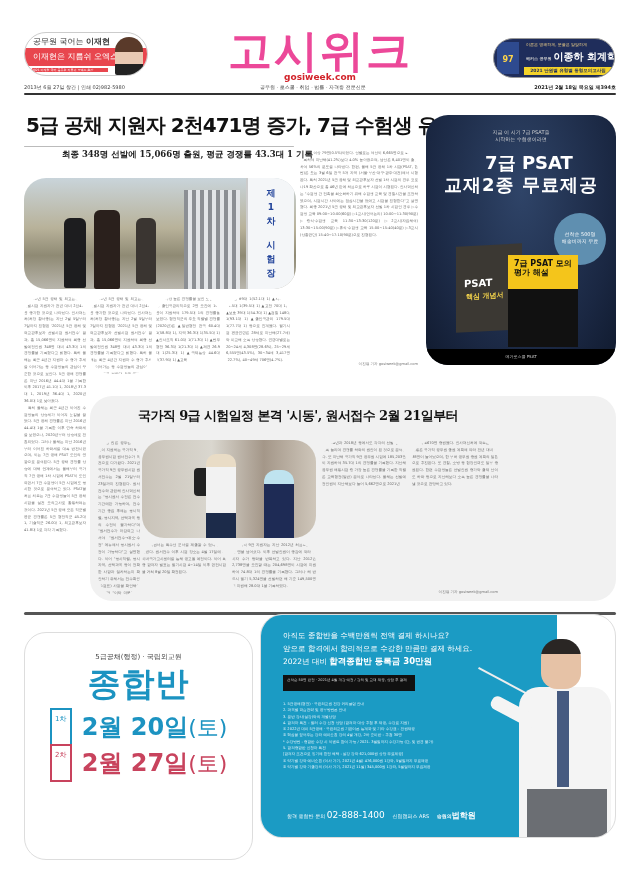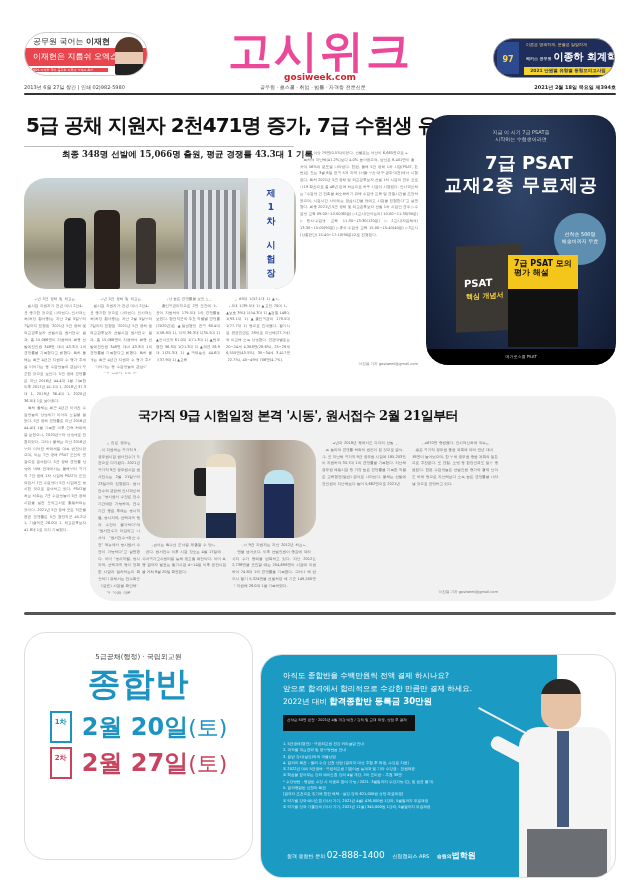--- a/index.html
+++ b/index.html
@@ -54,25 +54,25 @@
   .photo2 .a { position: absolute; left: 64px; top: 14px; width: 30px; height: 84px; background: linear-gradient(#e9dcc6 0 15%, #f2f2f2 15% 70%, #1c2b4a 70%); border-radius: 10px 10px 0 0; }
   .photo2 .bag { position: absolute; left: 52px; top: 28px; width: 20px; height: 28px; background: #222; border-radius: 4px; }
   .photo2 .b { position: absolute; left: 122px; top: 30px; width: 30px; height: 68px; background: linear-gradient(#bfe3ef 0 20%, #1e2b55 20%); border-radius: 12px 12px 0 0; }
   .rule-mid { left: 24px; top: 612px; width: 592px; height: 3px; background: #555; }
   
   .ad-bl { left: 24px; top: 632px; width: 229px; height: 228px; border: 1px solid #ddd; background: #fff; text-align: center; }
   .ad-bl .s { margin-top: 19px; font-size: 7px; color: #444; }
   .ad-bl .a1 { font-size: 33px; font-weight: bold; color: #1c93c1; line-height: 40px; margin-top: 2px; letter-spacing: 1px; }
   .ad-bl .a2 { font-size: 33px; font-weight: bold; color: #c8435d; line-height: 40px; letter-spacing: 1px; }
   .ad-bl .row { display: flex; align-items: center; justify-content: center; margin-top: 6px; height: 34px; }
-  .ad-bl .badge { width: 22px; height: 32px; border: 2px solid; font-size: 7px; font-weight: bold; line-height: 18px; margin-right: 10px; }
+  .ad-bl .badge { width: 22px; height: 38px; border: 2px solid; font-size: 7px; font-weight: normal; line-height: 18px; margin-right: 10px; }
   .ad-bl .date { font-size: 24px; font-weight: bold; }
   .ad-bl .date small { font-weight: normal; font-size: 22px; }
   
-  .ad-br { left: 260px; top: 654px; width: 356px; height: 224px; background: #fff; border: 1px solid #ddd; overflow: hidden; }
+  .ad-br { left: 260px; top: 614px; width: 356px; height: 224px; background: #fff; border: 1px solid #ddd; overflow: hidden; }
   .ad-br .blue { position: absolute; left: 0; top: 0; width: 296px; height: 100%; background: #1b9bc4; }
   .ad-br .q1 { position: absolute; left: 22px; top: 14px; color: #fff; font-size: 7.5px; line-height: 13px; white-space: nowrap; }
   .ad-br .q1 b { font-size: 8.5px; }
   .ad-br .note { position: absolute; left: 22px; top: 60px; width: 132px; height: 16px; background: #111; color: #ddd; font-size: 3.5px; line-height: 5px; padding: 3px 4px; }
   .ad-br .list { position: absolute; left: 22px; top: 86px; width: 240px; color: #e8f5fb; font-size: 3.6px; line-height: 6.3px; white-space: nowrap; overflow: hidden; }
   .ad-br .contact { position: absolute; left: 26px; top: 195px; color: #fff; font-size: 5px; white-space: nowrap; }
   .ad-br .contact b { font-size: 9px; font-weight: normal; margin-right: 6px; }
   .ad-br .brand { font-size: 8px; font-weight: bold; margin-left: 6px; }
   .ad-br .man { position: absolute; left: 250px; top: 24px; width: 104px; height: 200px; }
   .ad-br .man .head { position: absolute; left: 30px; top: 0; width: 40px; height: 50px; border-radius: 18px 18px 16px 16px; background: linear-gradient(#2a2624 0 30%, #e6c2a6 30%); }

